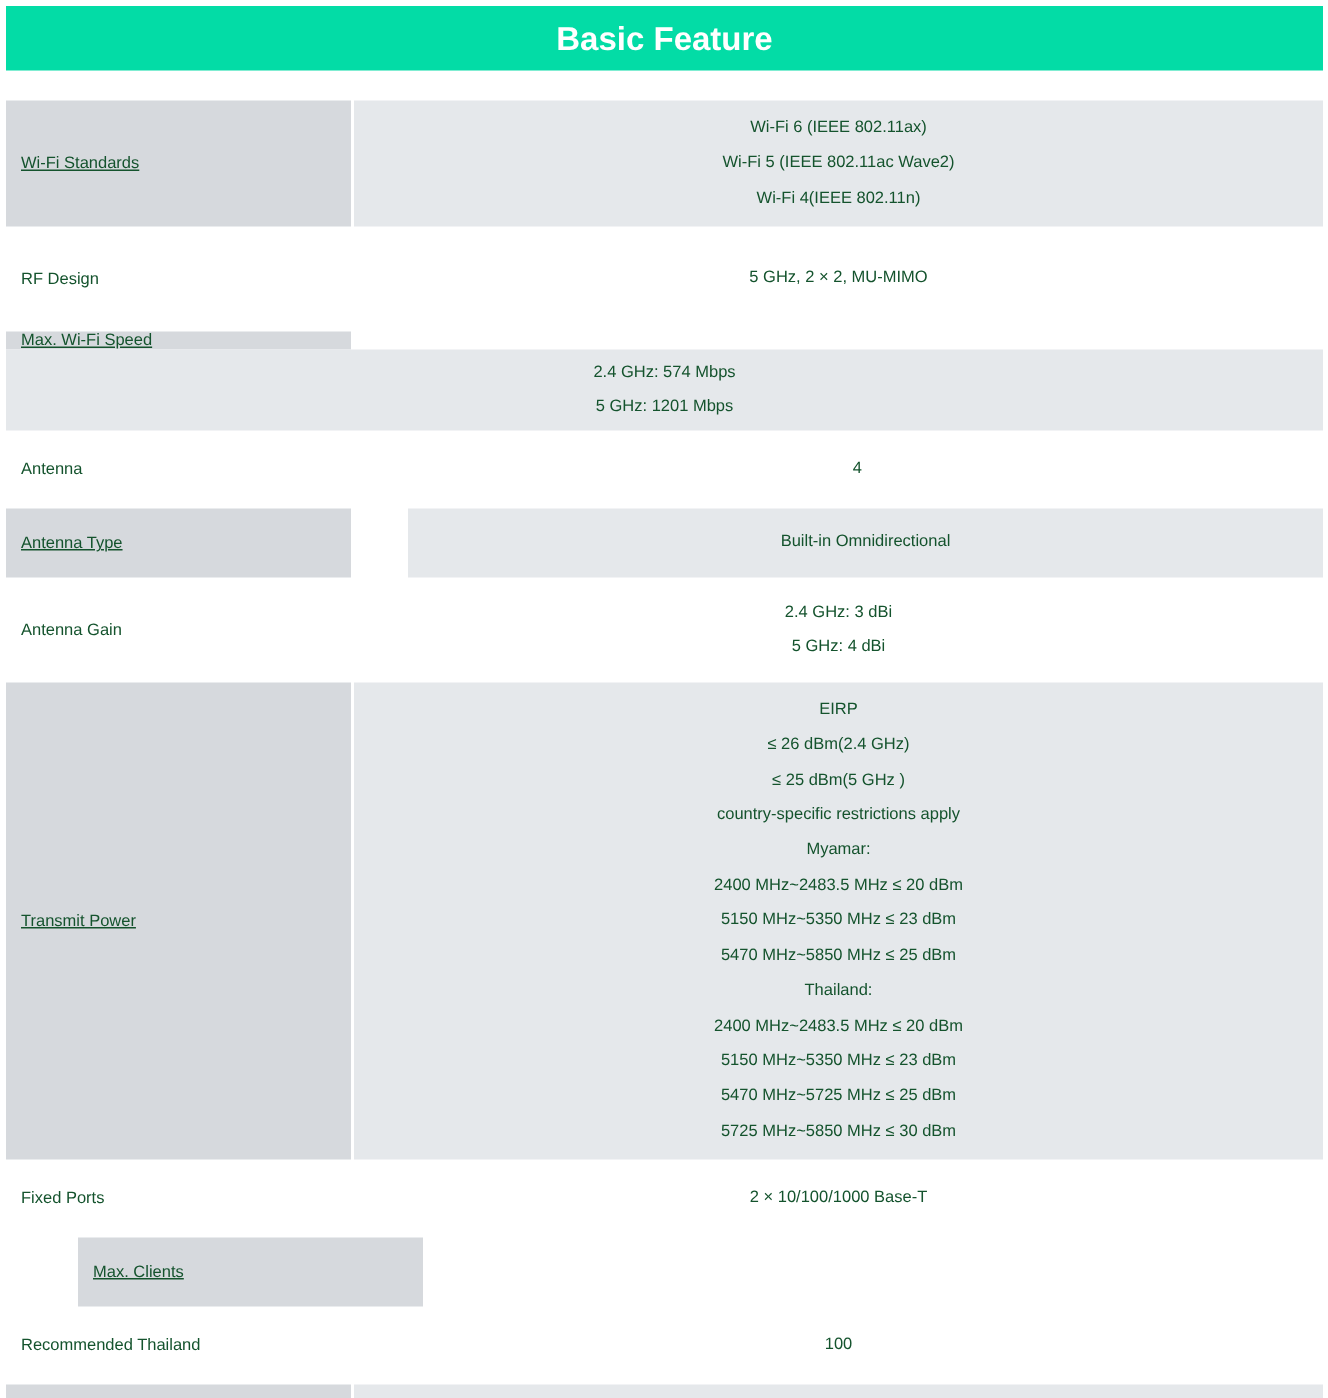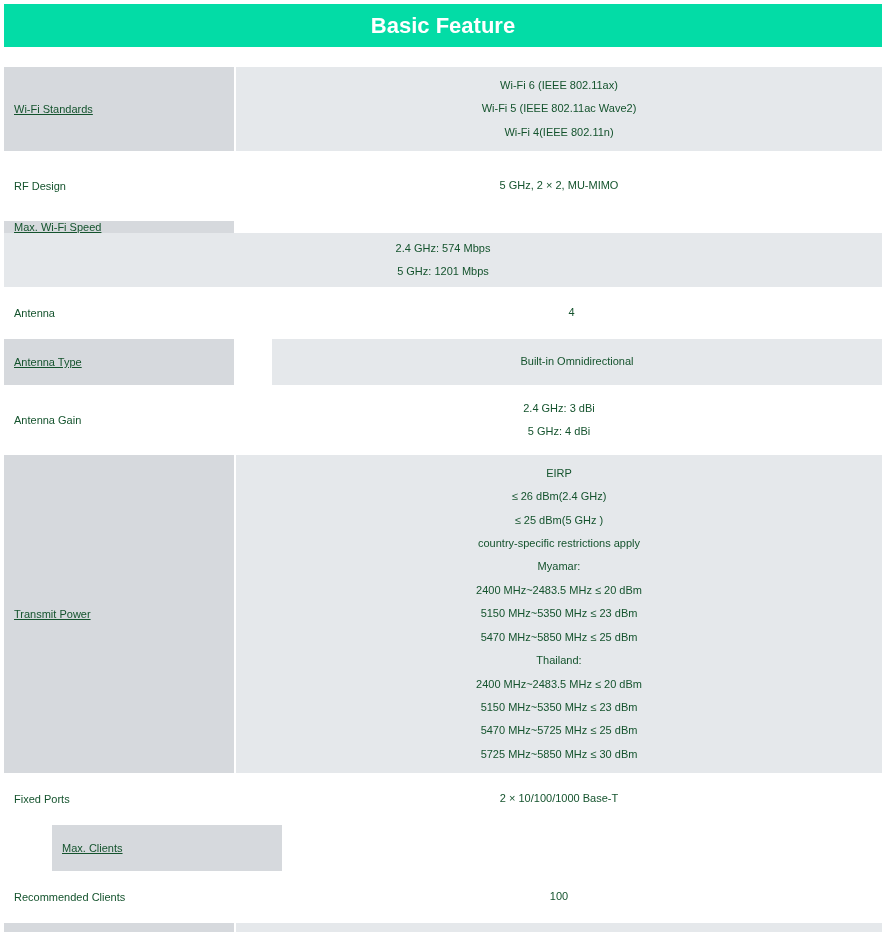--- a/index.html
+++ b/index.html
@@ -100,21 +100,21 @@
         <div class="value">
           <div>2 × 10/100/1000 Base-T</div>
         </div>
       </div>
       <div class="gap"></div>
       <div class="row shaded" style="height: 46px; padding-left: 48px;">
         <div class="label">Max. Clients</div>
       </div>
       <div class="gap"></div>
       <div class="row" style="height: 48px;">
-        <div class="label">Recommended Clients</div>
+        <div class="label">Recommended Thailand</div>
         <div class="value">
           <div>100</div>
         </div>
       </div>
       <div class="gap"></div>
       <div class="row shaded" style="height: 46px;">
         <div class="label">Max. SSIDs</div>
         <div class="value">
           <div>8</div>
         </div>

